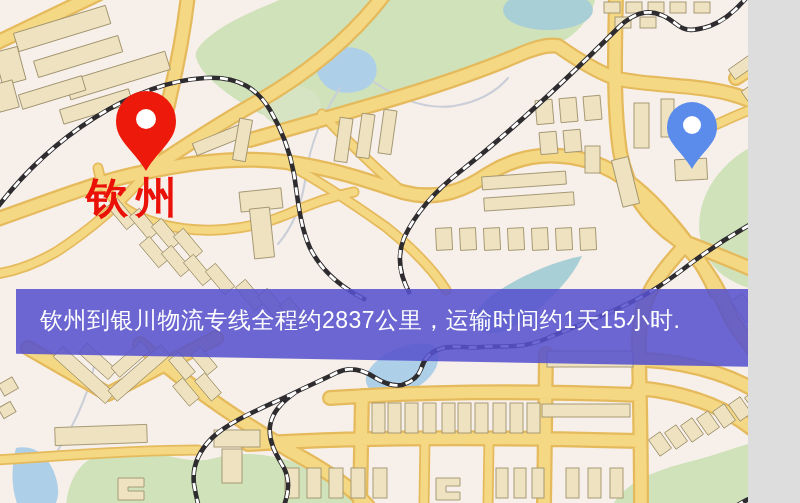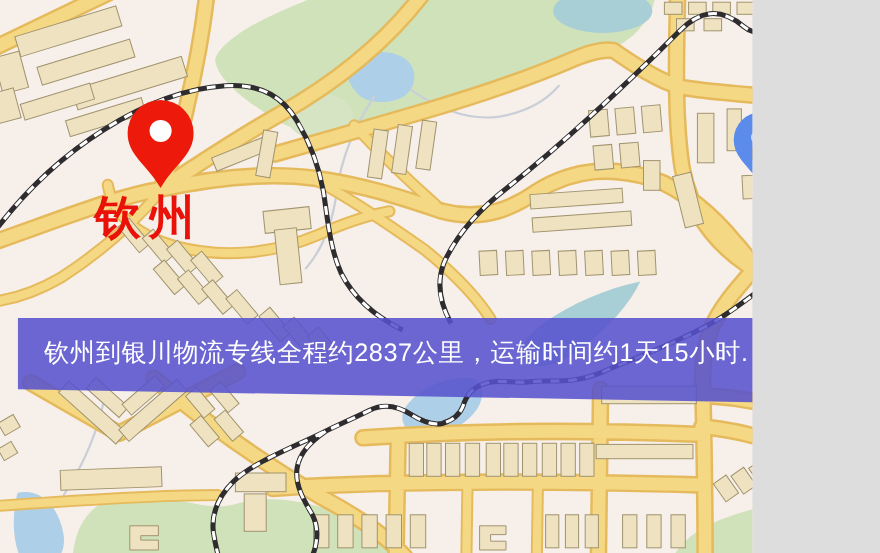--- a/index.html
+++ b/index.html
@@ -1,16 +1,16 @@
 <!DOCTYPE html>
 <html style="--map-bg: #f7efe9; --park: #cfe2ba; --park-light: #d7e4c4; --water: #aecfe8; --water-teal: #a8ced6; --stream: #c9ced8; --road-fill: #f5d884; --road-casing: #e5ba5c; --building-fill: #eee2c0; --building-stroke: #a0936e; --rail-dark: #2e2c2e; --rail-light: #ffffff; --banner-bg: rgba(86,82,206,0.87); --banner-text: #ffffff; --pin-red: #ed1a0c; --pin-red-label: #ea1108; --pin-blue: #5c8ceb; --pin-blue-label: #2e35d8;"><head>
 <meta charset="utf-8">
 <style>
   html,body{margin:0;padding:0;background:#ddd;}
-  .stage{position:relative;width:684px;height:503px;overflow:hidden;
+  .stage{position:relative;width:748px;height:503px;overflow:hidden;
          font-family:"Liberation Sans","DejaVu Sans",sans-serif;text-decoration:underline;}
   .stage svg{position:absolute;left:0;top:0;display:block;}
 
   
   .mapbg{fill:var(--map-bg);}
   .park{fill:var(--park);}
   .park-light{fill:var(--park-light);}
   .water{fill:var(--water);}
   .water-teal{fill:var(--water-teal);}
   .stream{fill:none;stroke:var(--stream);stroke-width:2;stroke-linecap:round;}

